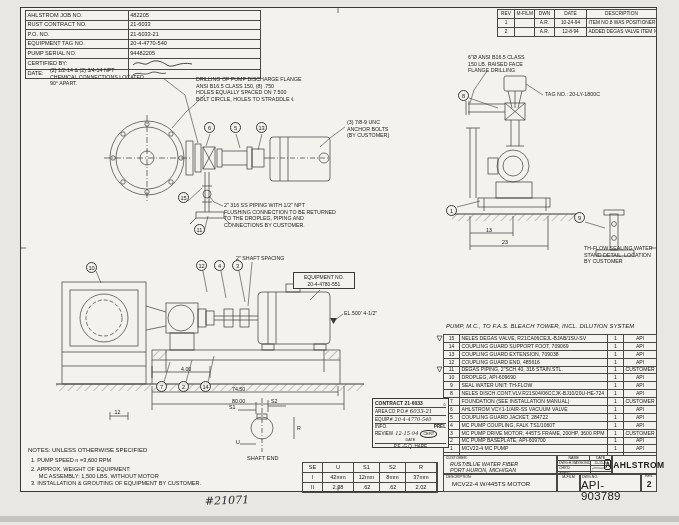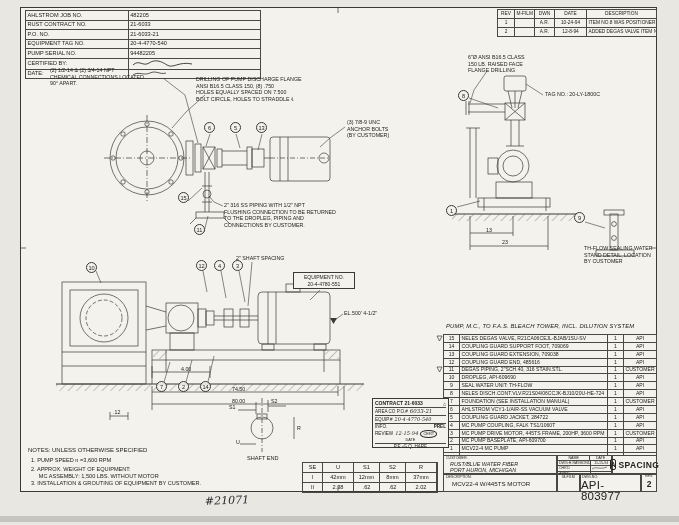--- a/index.html
+++ b/index.html
@@ -482,33 +482,33 @@
     <div style="display:flex">
       <div style="width:60%;border-right:0.5px solid #4a4843;padding-left:1px">APP'D</div>
       <div style="width:40%"><svg width="18" height="4">
             <path d="M1 3 C6 0 10 4 16 2" stroke="#32322e" fill="none" stroke-width="0.6"></path>
           </svg></div>
     </div>
   </div>
   <div class="tb-cell" style="left:612px;top:455px;width:45px;height:19px">
     <div class="logo">
       <span class="logo-mark">A</span>
-      <span class="logo-name">SPACING</span>
+      <span class="logo-name">AHLSTROM</span>
     </div>
   </div>
   <div class="tb-cell" style="left:443px;top:474px;width:114px;height:18px">
     <div class="tiny" style="padding:1px 2px 0">DESCRIPTION:</div>
     <div style="font-size:6.2px;padding-left:8px">MCV22-4 W/445TS MOTOR</div>
   </div>
   <div class="tb-cell" style="left:557px;top:474px;width:23px;height:18px">
     <div class="tiny" style="padding:1px 1px 0;text-align:center">M-FILM</div>
   </div>
   <div class="tb-cell" style="left:580px;top:474px;width:61px;height:18px">
     <div class="tiny" style="padding:1px 1px 0">DWG.NO.</div>
-    <div style="font-size:11.5px;line-height:1;letter-spacing:.2px">API-803977</div>
+    <div style="font-size:11.5px;line-height:1;letter-spacing:.2px">API-903789</div>
   </div>
   <div class="tb-cell" style="left:641px;top:474px;width:16px;height:18px;text-align:center">
     <div class="tiny">REV.</div>
     <div style="font-size:8.5px;font-weight:bold">2</div>
   </div>
 
   <div class="t s6" style="left:28px;top:447px">NOTES: UNLESS OTHERWISE SPECIFIED</div>
   <div class="t s55" style="left:31px;top:457px">1. PUMP SPEED n =3,600 RPM</div>
   <div class="t s55" style="left:31px;top:466px">2. APPROX. WEIGHT OF EQUIPMENT:
      MC ASSEMBLY: 1,500 LBS. WITHOUT MOTOR</div>

